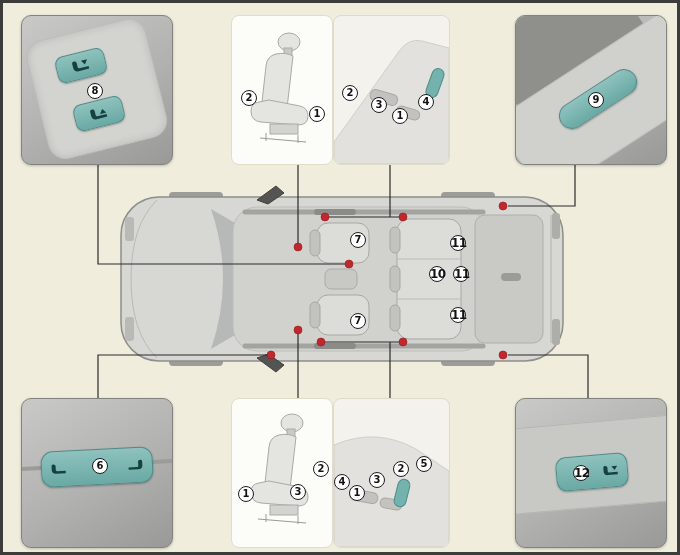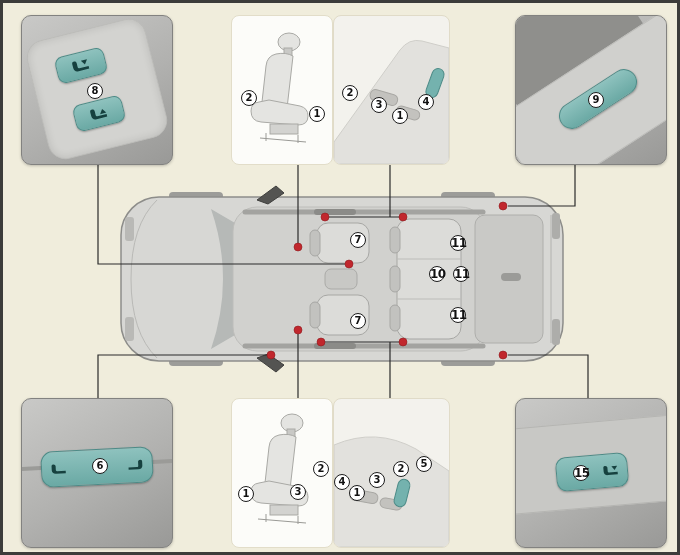--- a/index.html
+++ b/index.html
@@ -245,15 +245,15 @@
   <div class="co" style="left:318px;top:466px;">2</div>
   <div class="co" style="left:295px;top:489px;">3</div>
   <div class="co" style="left:243px;top:491px;">1</div>
 
   <div class="co" style="left:339px;top:479px;">4</div>
   <div class="co" style="left:354px;top:490px;">1</div>
   <div class="co" style="left:374px;top:477px;">3</div>
   <div class="co" style="left:398px;top:466px;">2</div>
   <div class="co" style="left:421px;top:461px;">5</div>
 
-  <div class="co co2" style="left:578px;top:470px;">15</div>
+  <div class="co co2" style="left:578px;top:470px;">12</div>
 
 </div>
 
 </body></html>

